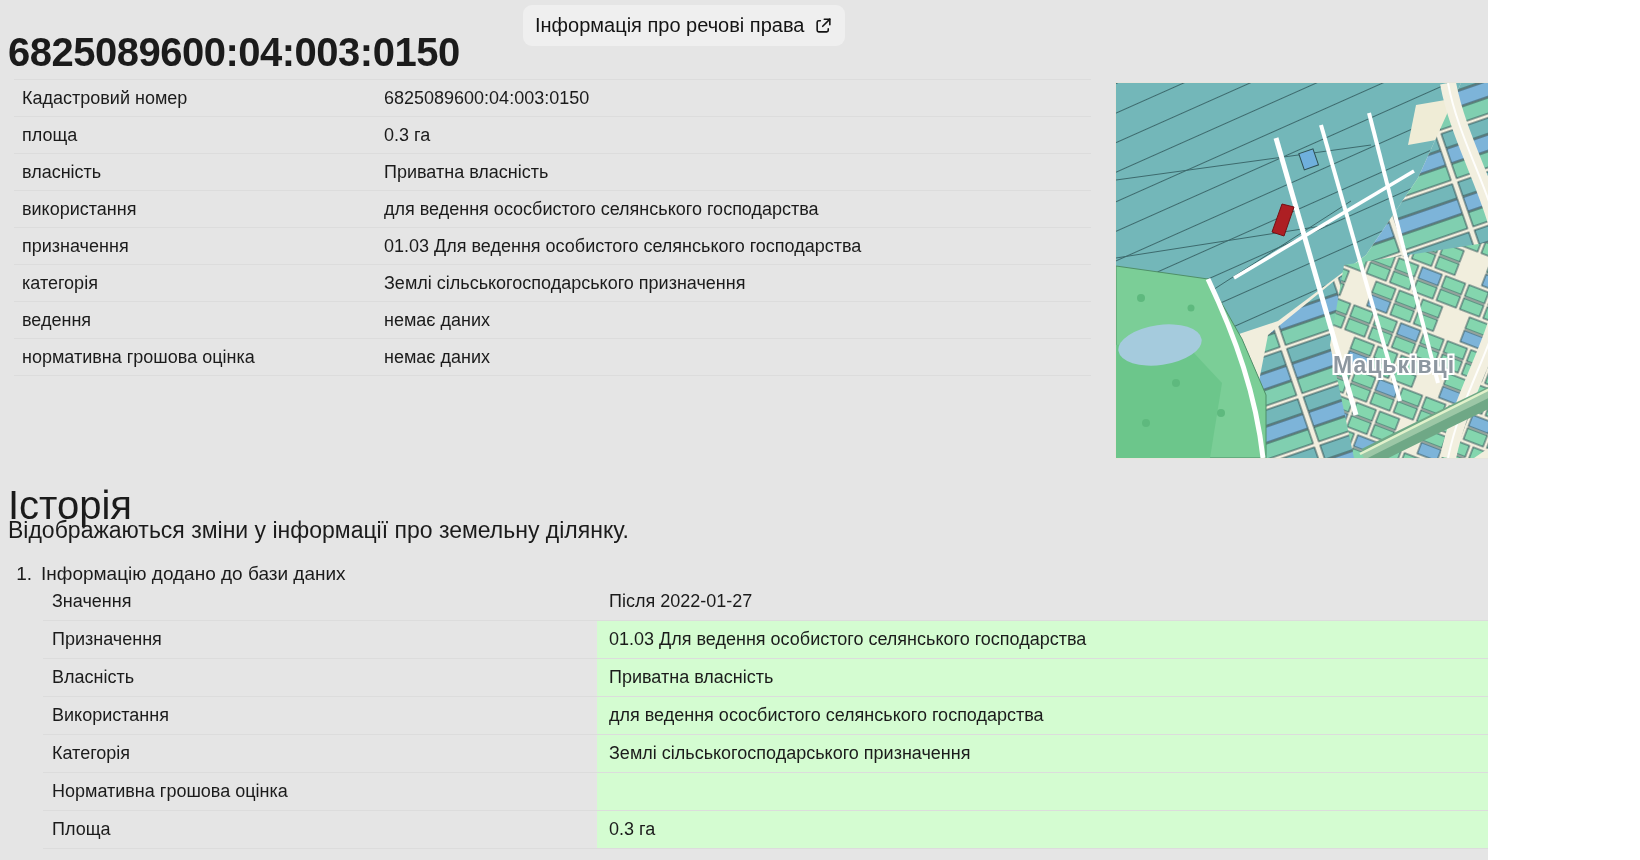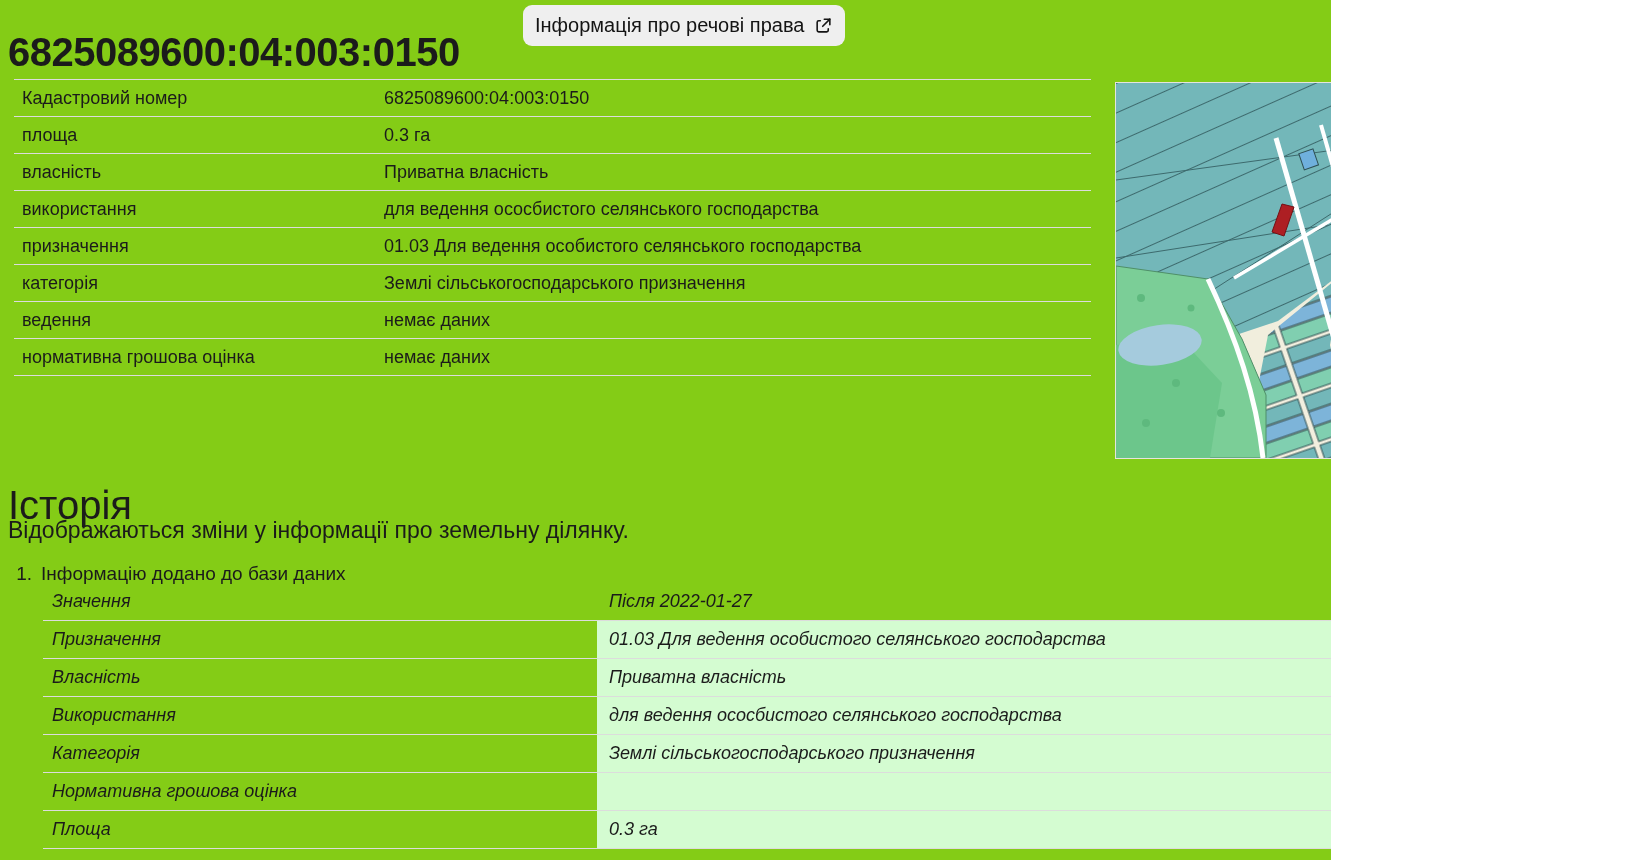--- a/index.html
+++ b/index.html
@@ -1,38 +1,38 @@
 <!DOCTYPE html>
 <html lang="uk" style="--diff-green: #d4fcd1;"><head>
 <meta charset="utf-8">
 <style>
   html,body { margin:0; padding:0; background:#fff; }
   body { font-family:"Liberation Sans","DejaVu Sans",sans-serif; color:#1b1b1b; }
-  .page { position:relative; width:1331px; height:860px; background:#84cc16; overflow:hidden; }
+  .page { position:relative; width:1488px; height:860px; background:#e5e5e5; overflow:hidden; }
 
   .h1 { position:absolute; left:8px; top:2px; font-size:40px; font-weight:700; letter-spacing:-0.5px; line-height:46px; white-space:nowrap; }
 
   .rights-btn { position:absolute; left:523px; top:5px; height:41px; display:flex; align-items:center; gap:10px;
     background:#efefef; border:none; border-radius:9px; padding:0 12px; font-family:inherit;
     font-size:20px; color:#141414; cursor:pointer; white-space:nowrap; }
   .rights-btn svg { display:block; }
 
   
   .ptable { position:absolute; left:8px; top:79px; width:1077px; border-top:1px solid #dcdcdc; font-size:18px;margin-left:6px; }
   .ptable .trow { display:flex; align-items:center; height:37px; box-sizing:border-box; border-bottom:1px solid #dcdcdc; }
   .ptable .tlabel { width:362px; padding-left:8px; flex:none; }
   .ptable .tvalue { flex:1; }
 
   .h2 { position:absolute; left:8px; top:448px; font-size:40px; font-weight:400; line-height:48px; }
   .desc { position:absolute; left:8px; top:517px; font-size:23px; }
   .entry-title { position:absolute; left:8px; top:563px; font-size:19px; display:flex; }
   .entry-title .num { width:24px; text-align:right; margin-right:9px; flex:none; }
 
   .htable { position:absolute; left:43px; top:583px; width:1594px; font-size:18px; }
-  .htable .trow { display:flex; align-items:stretch; height:38px; box-sizing:border-box; border-bottom:1px solid #dcdcdc;font-style:italic; }
+  .htable .trow { display:flex; align-items:stretch; height:38px; box-sizing:border-box; border-bottom:1px solid #dcdcdc; }
   .htable .tlabel { width:545px; padding-left:9px; flex:none; display:flex; align-items:center; }
   .htable .tvalue { flex:1; padding-left:12px; display:flex; align-items:center; }
   .htable .trow.green .tvalue { background:var(--diff-green,#d4fcd1); }
 
   .map { position:absolute; left:1115px; top:82px; width:525px; height:375px; overflow:hidden; border:1px solid #e6e4dc; box-sizing:content-box; background:#f1eedd; }
   .map svg { display:block; }
   .maplabel { font-family:"Liberation Sans","DejaVu Sans",sans-serif; font-size:23px; font-weight:600; letter-spacing:1px;
     fill:#8d97a0; stroke:#ffffff; stroke-width:4px; paint-order:stroke; }
 </style>
 </head>

